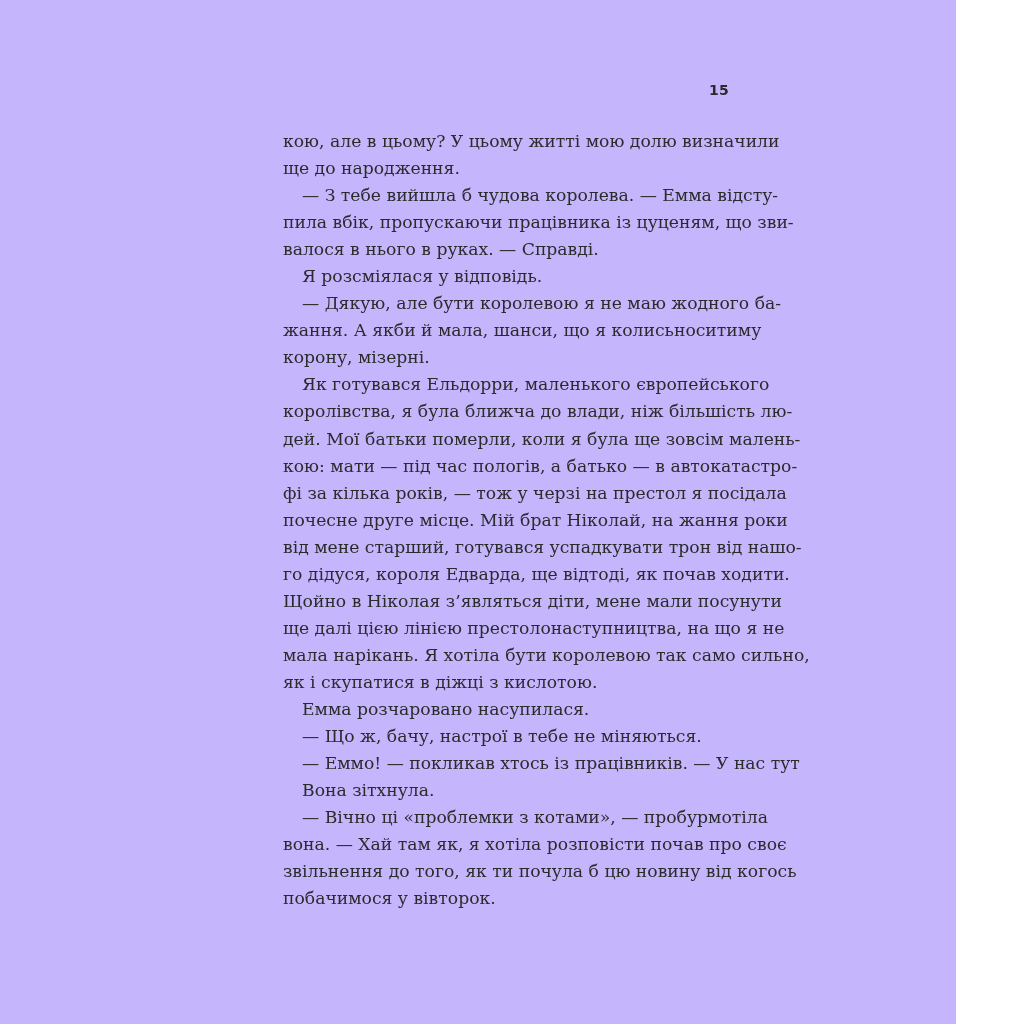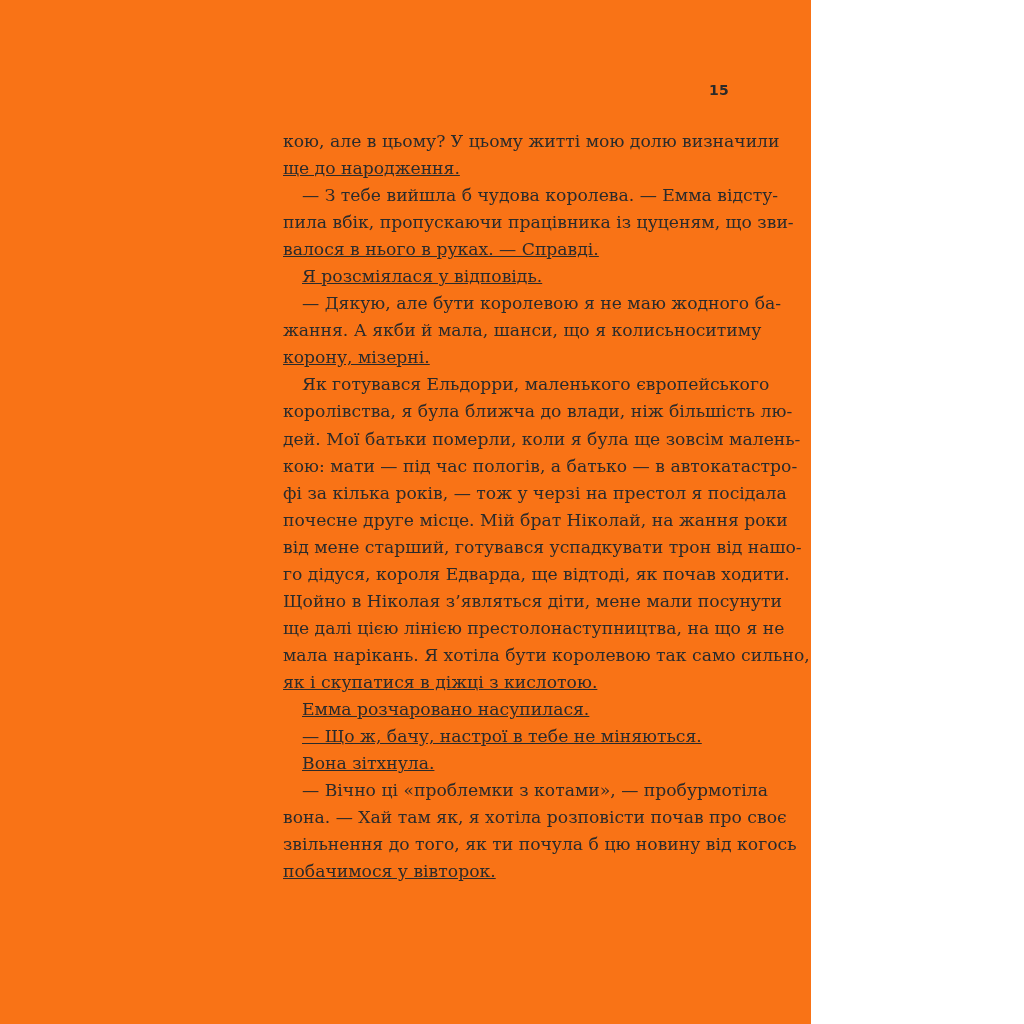--- a/index.html
+++ b/index.html
@@ -9,22 +9,22 @@
     }
     body {
       width: 1024px;
       height: 1024px;
       position: relative;
       overflow: hidden;
     }
     .page {
       position: absolute;
       left: 0; top: 0;
-      width: 811px; height: 1024px;
-      background: #f97316;
+      width: 956px; height: 1024px;
+      background: #c4b5fd;
     }
     .page-number {
       position: absolute;
       top: 82px;
       left: 700px;
       width: 29px;
       text-align: right;
       font-family: "DejaVu Sans", sans-serif;
       font-weight: bold;
       font-size: 14px;
@@ -43,21 +43,20 @@
     }
     .line {
       display: block;
       white-space: nowrap;
       height: 27.05px;
       text-align: justify;
       text-align-last: justify;
     }
     .line.last {
       text-align-last: left;
-      text-decoration: underline;
     }
     .line.indent {
       padding-left: 19px;
     }
   </style>
 </head>
 <body>
 
 <div class="page">
   <div class="page-number">15</div>
@@ -79,19 +78,20 @@
     <span class="line">фі за кілька років, — тож у черзі на престол я посідала</span>
     <span class="line">почесне друге місце. Мій брат Ніколай, на жання роки</span>
     <span class="line">від мене старший, готувався успадкувати трон від нашо-</span>
     <span class="line">го дідуся, короля Едварда, ще відтоді, як почав ходити.</span>
     <span class="line">Щойно в Ніколая з’являться діти, мене мали посунути</span>
     <span class="line">ще далі цією лінією престолонаступництва, на що я не</span>
     <span class="line">мала нарікань. Я хотіла бути королевою так само сильно,</span>
     <span class="line last">як і скупатися в діжці з кислотою.</span>
     <span class="line indent last">Емма розчаровано насупилася.</span>
     <span class="line indent last">— Що ж, бачу, настрої в тебе не міняються.</span>
+    <span class="line indent">— Еммо! — покликав хтось із працівників. — У нас тут</span>
     <span class="line indent last">Вона зітхнула.</span>
     <span class="line indent">— Вічно ці «проблемки з котами», — пробурмотіла</span>
     <span class="line">вона. — Хай там як, я хотіла розповісти почав про своє</span>
     <span class="line">звільнення до того, як ти почула б цю новину від когось</span>
     <span class="line last">побачимося у вівторок.</span>
   </div>
 </div>
 
 </body></html>

